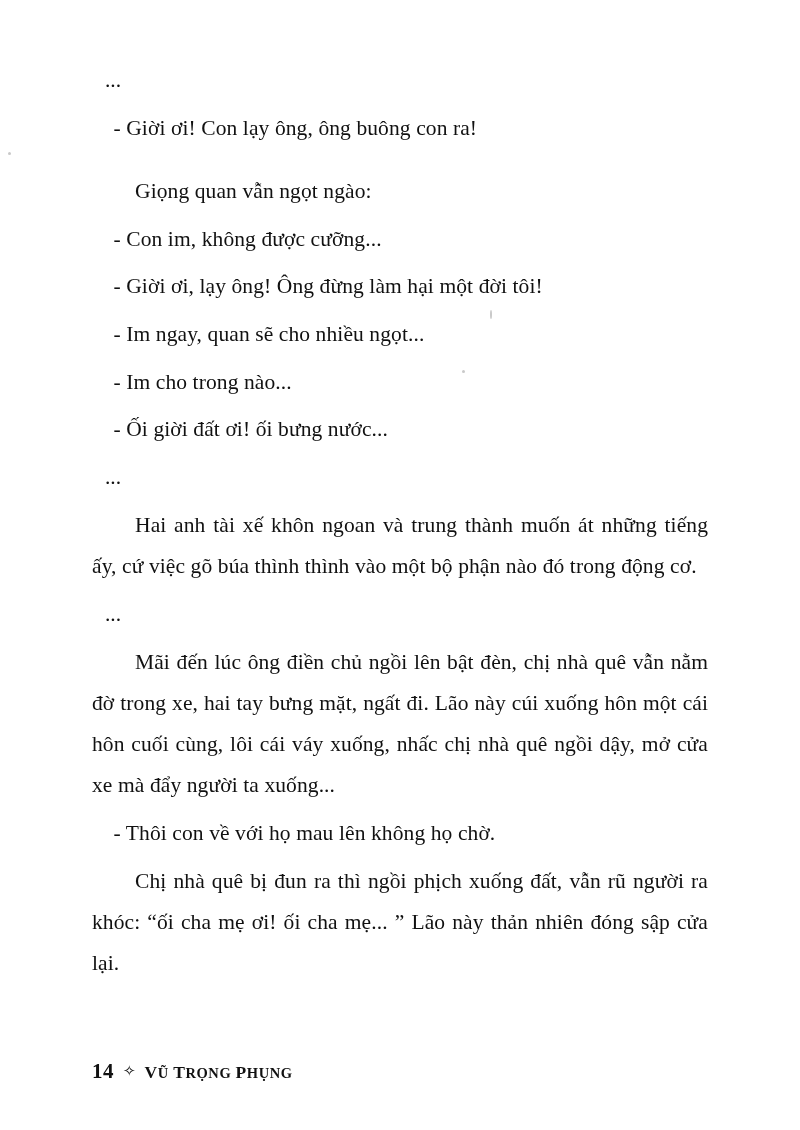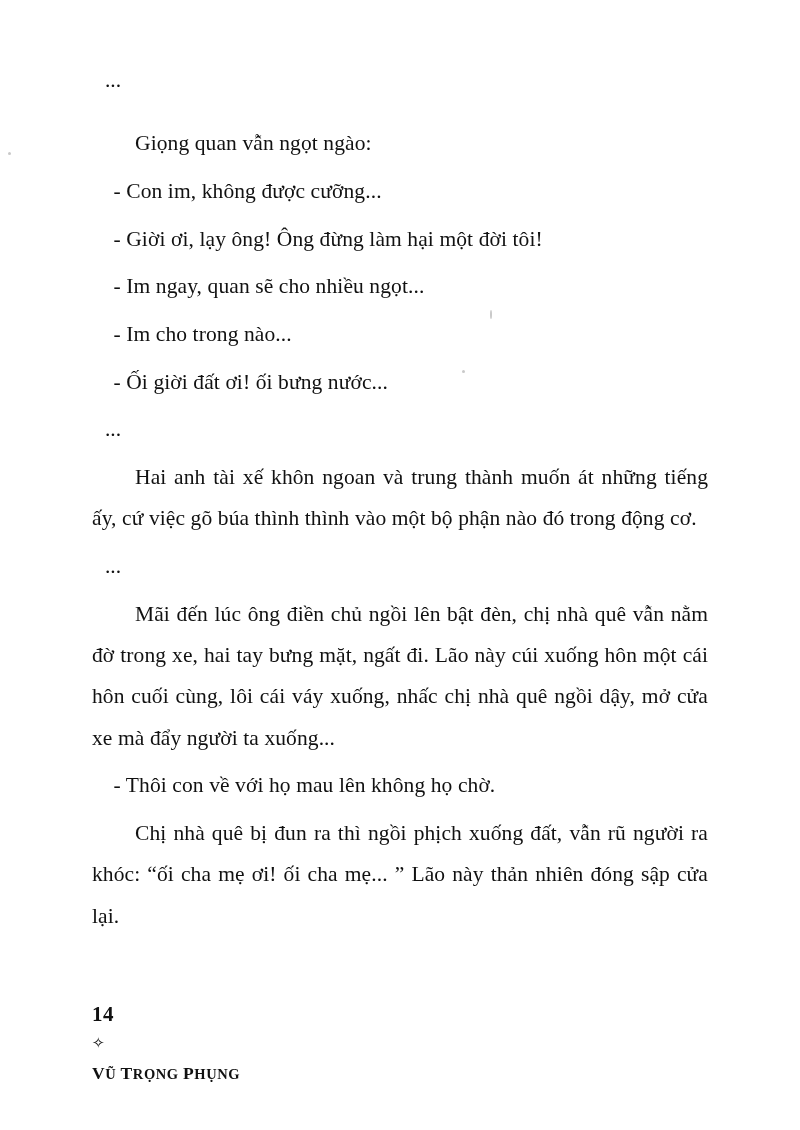--- a/index.html
+++ b/index.html
@@ -51,21 +51,20 @@
     text-align: justify;
   }
   .footer {
     position: absolute;
     left: 92px;
     bottom: 46px;
     display: flex;
     align-items: baseline;
     gap: 9px;
     font-family: "Liberation Serif", serif;
-    flex-direction: column;
   }
   .folio {
     font-size: 21px;
     font-weight: 700;
     color: #111;
     letter-spacing: 0.5px;
   }
   .folio-sep {
     font-size: 15px;
     color: #111;
@@ -91,20 +90,21 @@
 <body>
 
 <div class="page">
 
   <div class="speck" style="left:8px; top:152px; width:3px; height:3px;"></div>
   <div class="speck" style="left:490px; top:310px; width:2px; height:9px;"></div>
   <div class="speck" style="left:462px; top:370px; width:3px; height:3px;"></div>
 
   <div class="body-text">
     <p class="para ellipsis">...</p>
+    <p class="para dash">- Giời ơi! Con lạy ông, ông buông con ra!</p>
     <p class="para indent">Giọng quan vẫn ngọt ngào:</p>
     <p class="para dash">- Con im, không được cưỡng...</p>
     <p class="para dash">- Giời ơi, lạy ông! Ông đừng làm hại một đời tôi!</p>
     <p class="para dash">- Im ngay, quan sẽ cho nhiều ngọt...</p>
     <p class="para dash">- Im cho trong nào...</p>
     <p class="para dash">- Ối giời đất ơi! ối bưng nước...</p>
     <p class="para ellipsis">...</p>
     <p class="para block">Hai anh tài xế khôn ngoan và trung thành muốn át những tiếng ấy, cứ việc gõ búa thình thình vào một bộ phận nào đó trong động cơ.</p>
     <p class="para ellipsis">...</p>
     <p class="para block">Mãi đến lúc ông điền chủ ngồi lên bật đèn, chị nhà quê vẫn nằm đờ trong xe, hai tay bưng mặt, ngất đi. Lão này cúi xuống hôn một cái hôn cuối cùng, lôi cái váy xuống, nhấc chị nhà quê ngồi dậy, mở cửa xe mà đẩy người ta xuống...</p>

